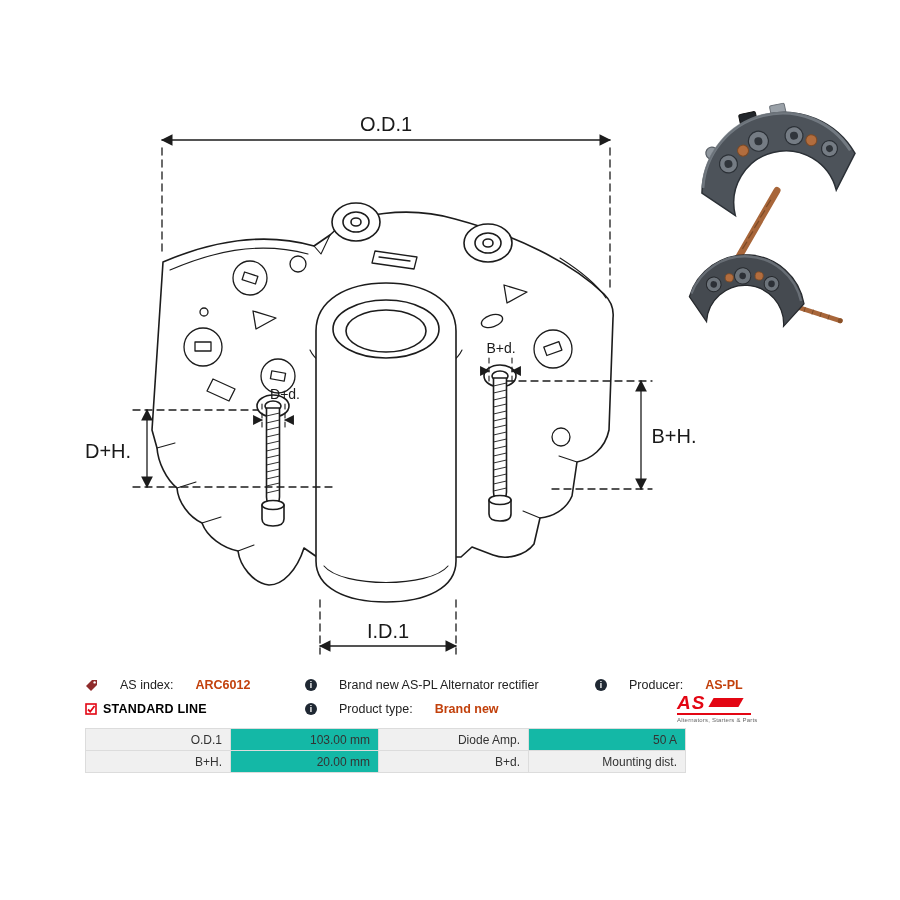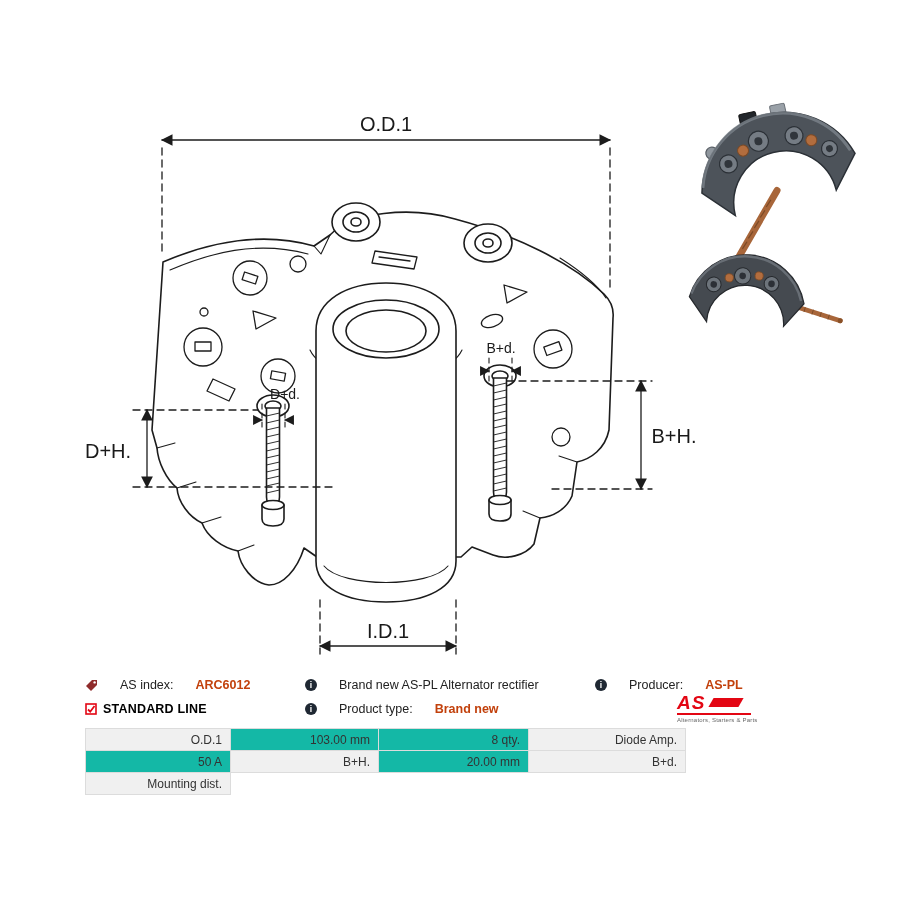--- a/index.html
+++ b/index.html
@@ -247,21 +247,20 @@
       <span class="brand-flag"></span>
     </div>
     <div class="brand-line"></div>
     <div class="brand-tag">Alternators, Starters &amp; Parts</div>
   </div>
 
   
   <div class="spec-table">
     <div class="cell label">O.D.1</div>
     <div class="cell">103.00 mm</div>
-    <div class="cell">8 qty.</div>
 
     <div class="cell label">Diode Amp.</div>
     <div class="cell">50 A</div>
     <div class="cell label">B+H.</div>
     <div class="cell">20.00 mm</div>
 
     <div class="cell label">B+d.</div>
     <div class="cell label">Mounting dist.</div>
   </div>
 

